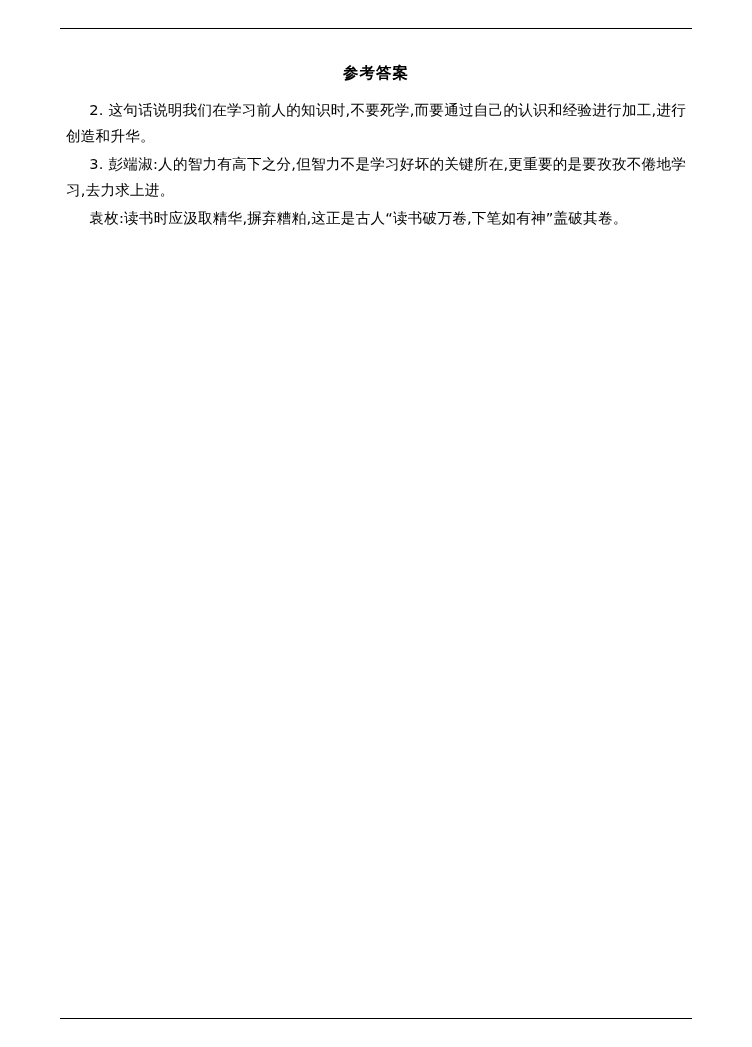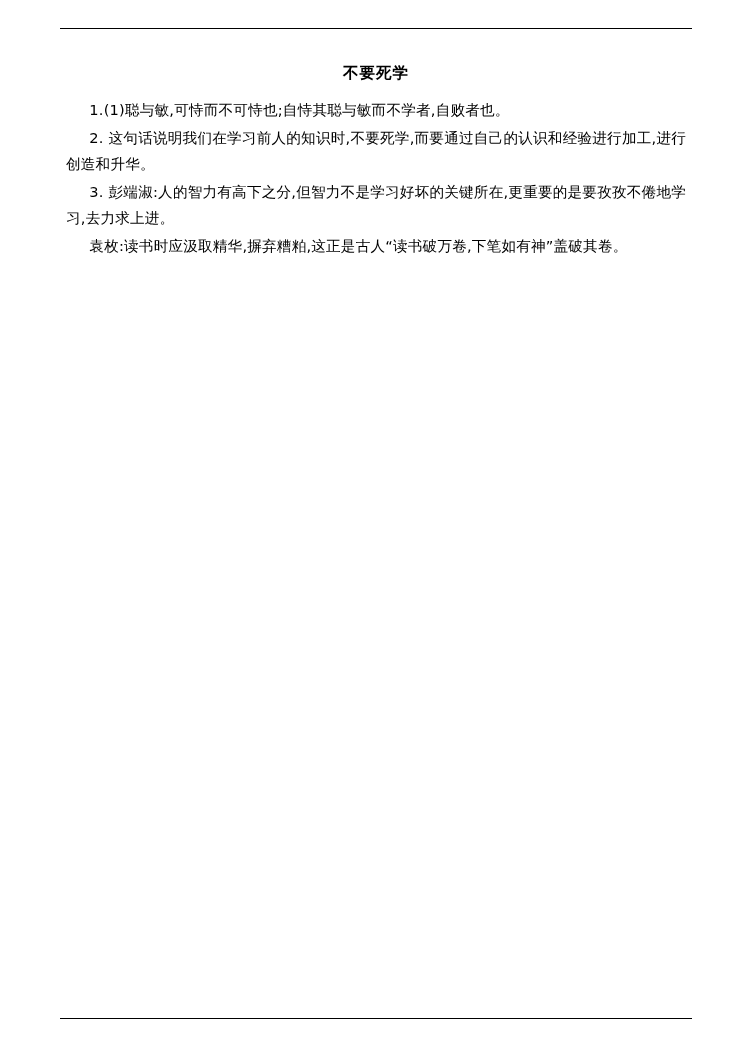--- a/index.html
+++ b/index.html
@@ -66,23 +66,22 @@
 </style>
 </head>
 <body>
 
 <div class="page">
 
   <div class="page-border-top"></div>
 
   <div class="content">
 
-    <div class="doc-title">不要死学</div>
+    <div class="doc-title">参考答案</div>
 
-    <p class="para indent">1.(1)聪与敏,可恃而不可恃也;自恃其聪与敏而不学者,自败者也。</p>
 
 
     <p class="para indent">2. 这句话说明我们在学习前人的知识时,不要死学,而要通过自己的认识和经验进行加工,进行创造和升华。</p>
 
     <p class="para indent">3. 彭端淑:人的智力有高下之分,但智力不是学习好坏的关键所在,更重要的是要孜孜不倦地学习,去力求上进。</p>
 
     <p class="para indent">袁枚:读书时应汲取精华,摒弃糟粕,这正是古人“读书破万卷,下笔如有神”盖破其卷。</p>
 
   </div>
 

